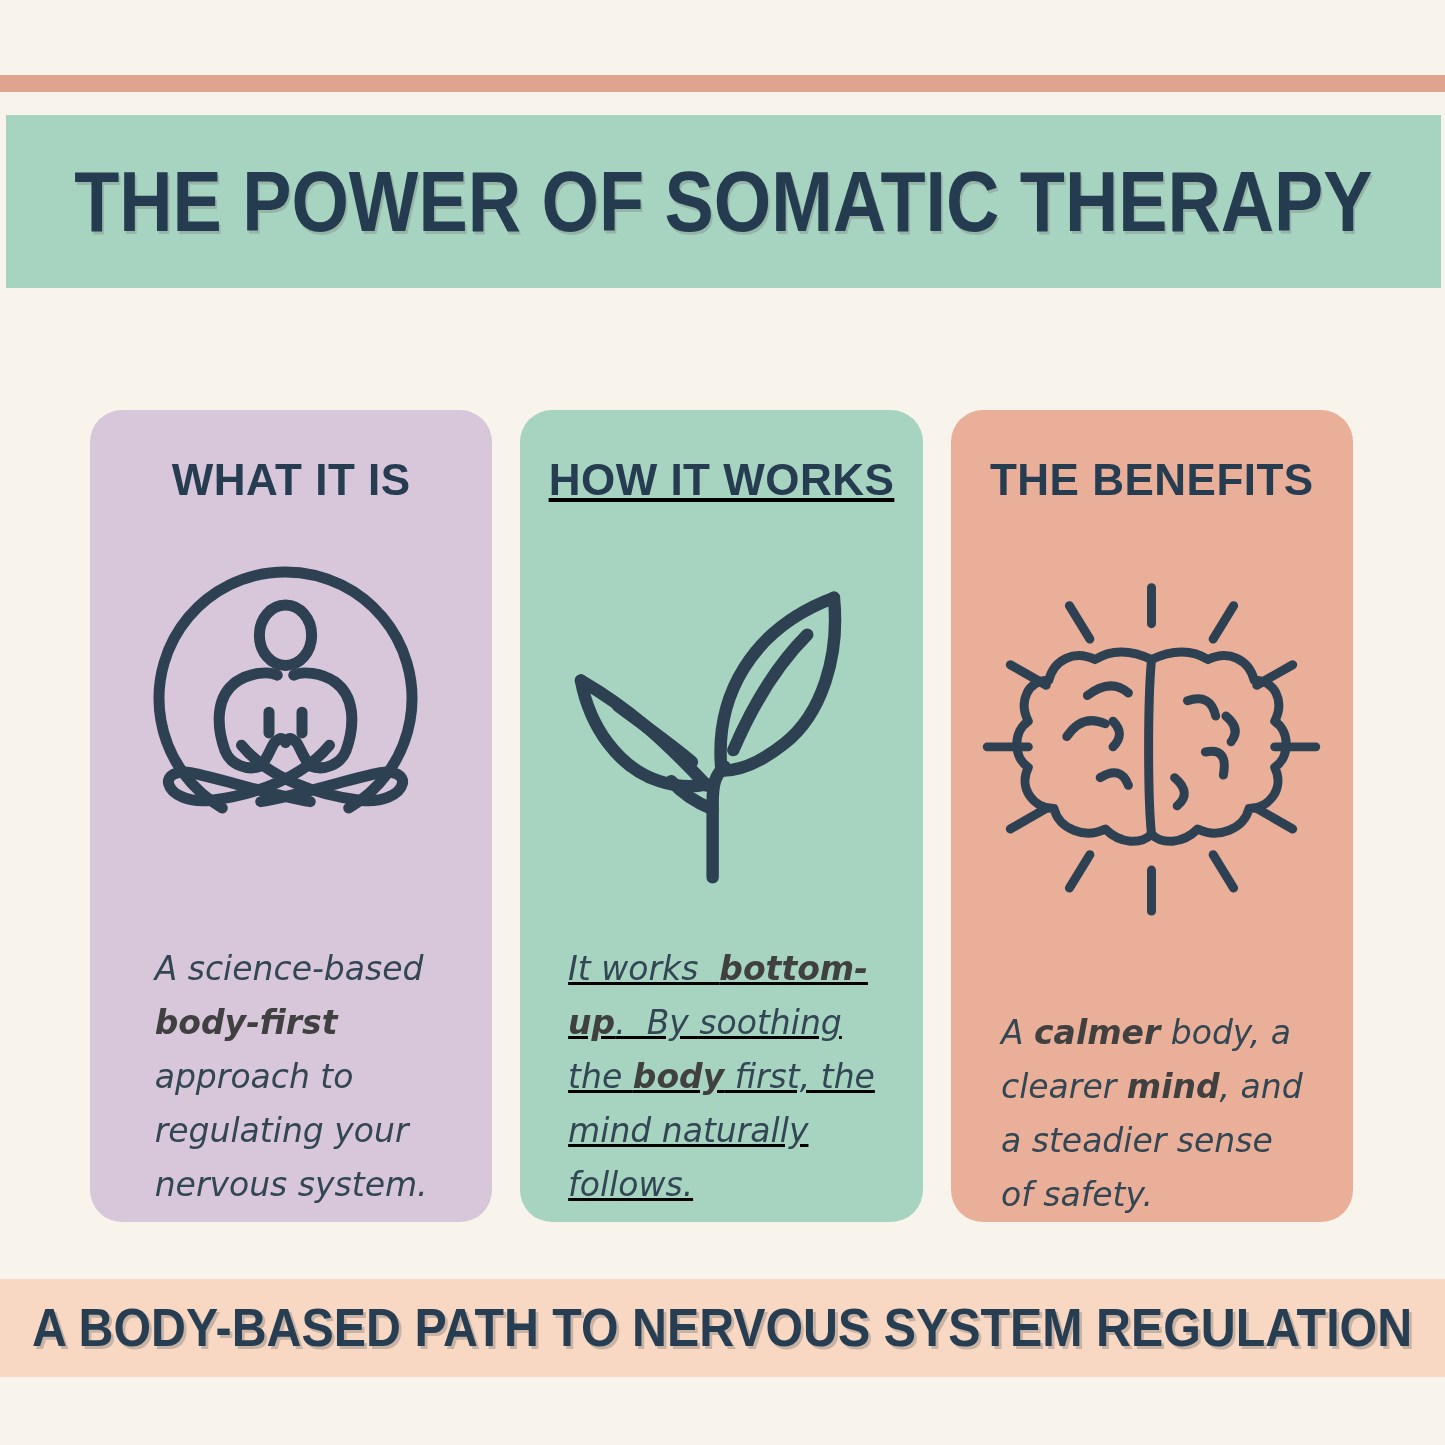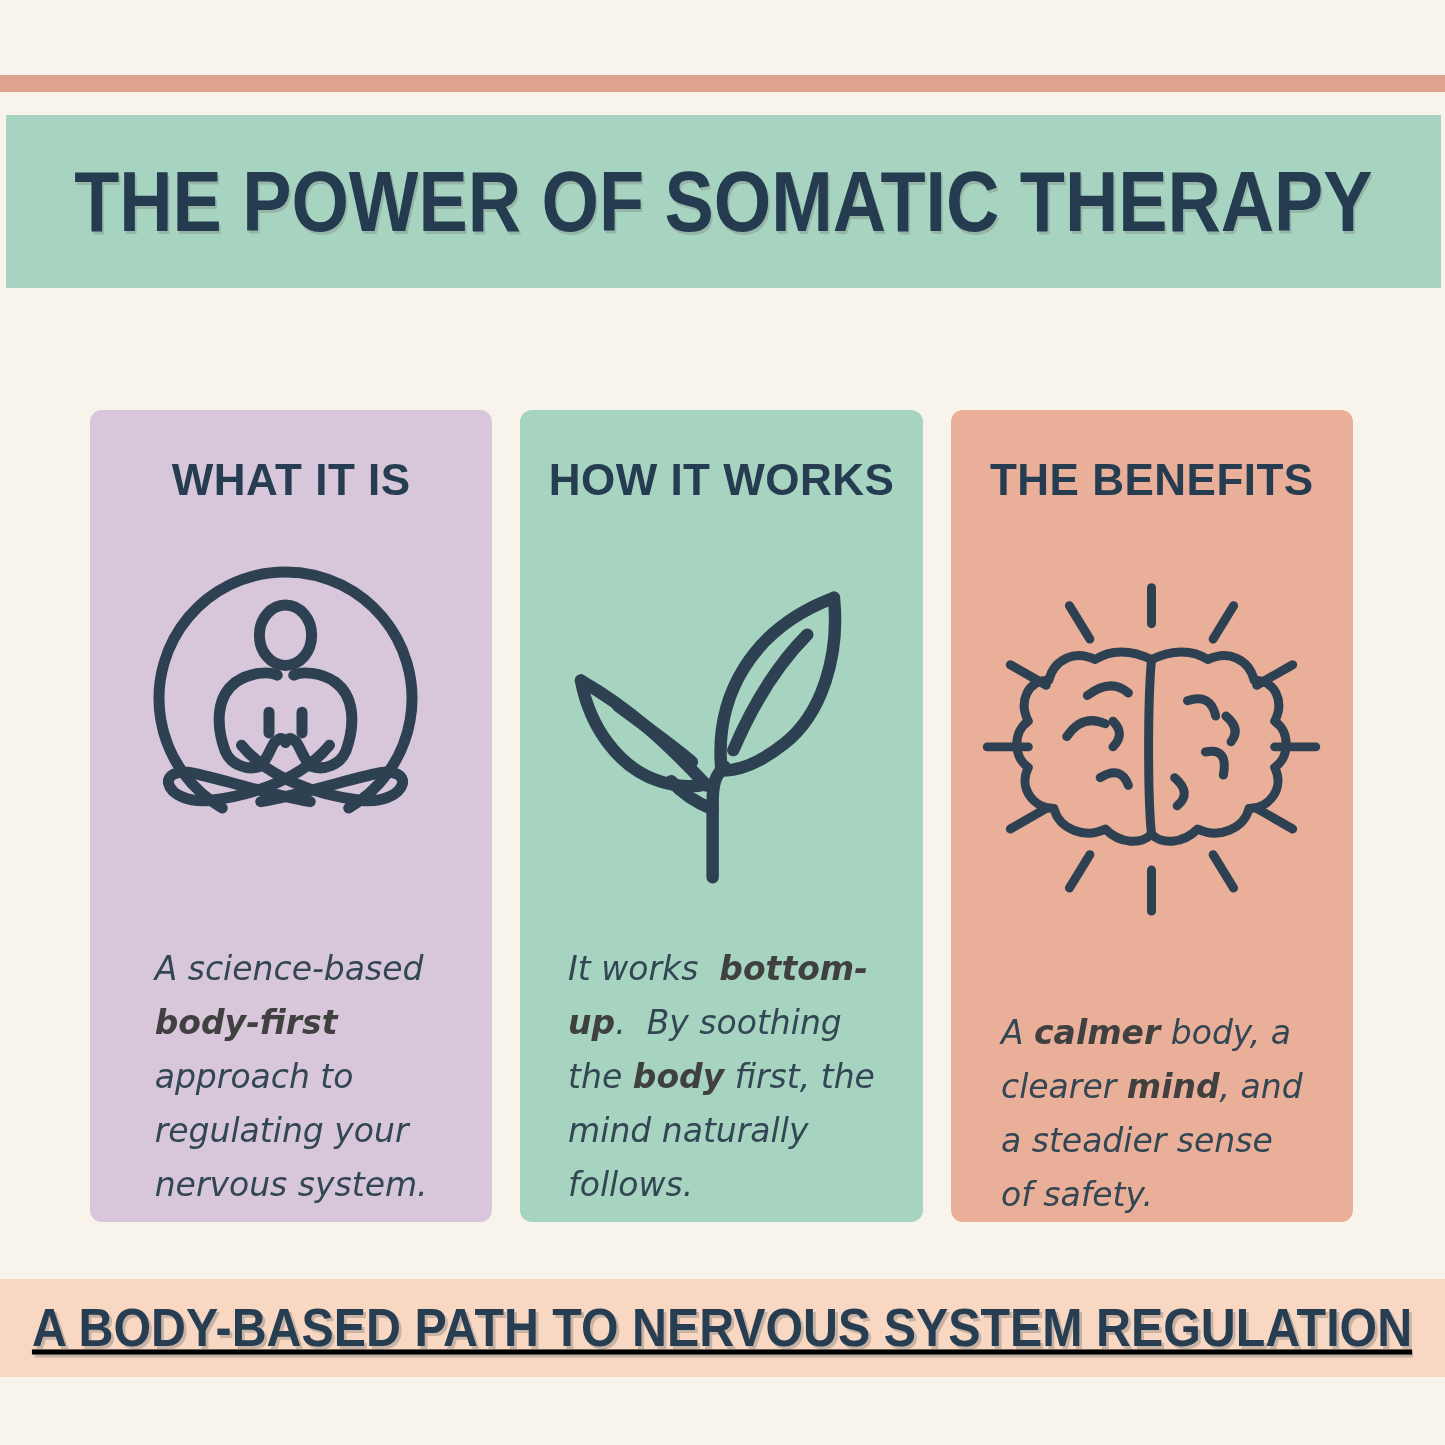--- a/index.html
+++ b/index.html
@@ -30,26 +30,26 @@
     display:inline-block; transform:scale(0.90,1.04);
     text-shadow:2px 3px 0 rgba(110,110,110,0.30);
   }
 
   
   .cards{
     top:410px; left:90px; right:92px; height:812px;
     display:flex; gap:28px;
   }
   .card{
-    flex:1; height:812px; border-radius:12px;
+    flex:1; height:812px; border-radius:32px;
     display:flex; flex-direction:column; align-items:center;
     padding-top:48px; box-sizing:border-box;
   }
   .card-lavender{background:#d8c7da;}
-  .card-mint{background:#a7d4c1;}
+  .card-mint{background:#a7d4c1;text-decoration:underline;}
   .card-salmon{background:#e9af99;gap:46px;}
 
   .card-title{
     font-size:44px; font-weight:700; color:#263c50;
     letter-spacing:0.5px; white-space:nowrap; line-height:1;
   }
   .icon-wrap{
     height:440px; width:100%;
     display:flex; align-items:center; justify-content:center;
   }
@@ -173,15 +173,15 @@
           <path d="M 34,92 L 20,100"></path>
           <path d="M 51,110 L 43,123"></path>
         </svg>
       </span>
     </div>
     <div class="card-body">A <b>calmer</b> body, a<br>clearer <b>mind</b>, and<br>a steadier sense<br>of safety.</div>
   </div>
 
 </div>
 
-<div class="abs footer-band" style="background: rgb(248, 216, 194); text-decoration: underline;">
+<div class="abs footer-band" style="background: rgb(248, 216, 194);">
   <div class="footer-text">A BODY-BASED PATH TO NERVOUS SYSTEM REGULATION</div>
 </div>
 
 </body></html>

